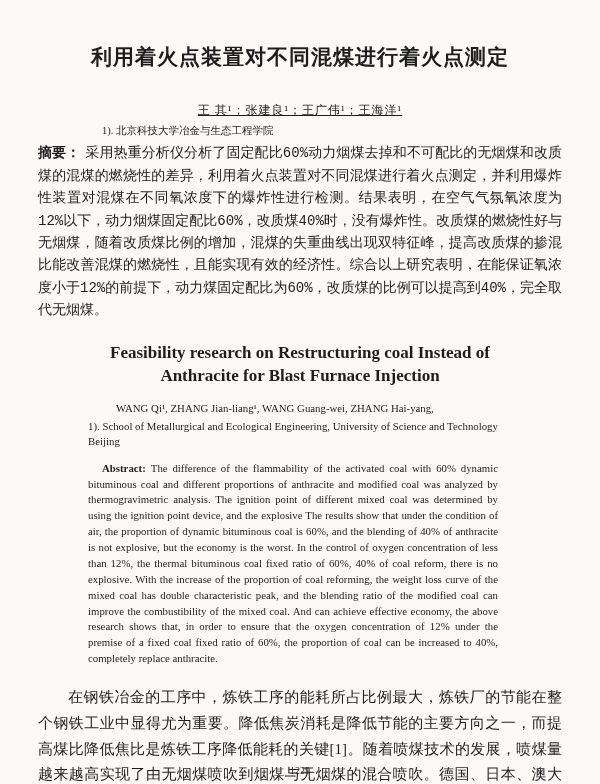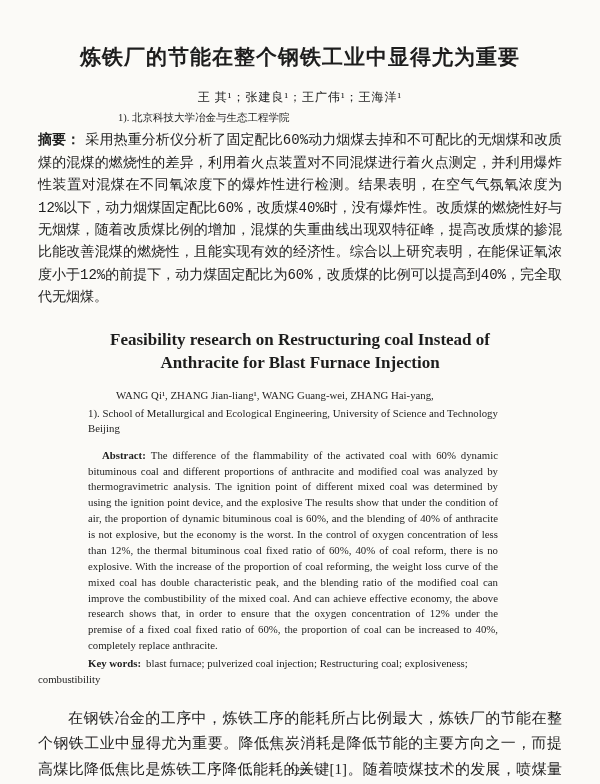--- a/index.html
+++ b/index.html
@@ -16,28 +16,29 @@
   }
   .title-cn{
     margin:0 28px;
     font-size:21px;
     font-weight:bold;
     text-align:center;
     line-height:1.45;
     letter-spacing:1px;
   }
   .authors-cn{
-    margin-top:17px;
+    margin-top:30px;
     text-align:center;
     font-size:12px;
     letter-spacing:1px;
+    text-decoration:underline;
   }
   .affil-cn{
     margin-top:5px;
-    margin-left:80px;
+    margin-left:64px;
     font-size:10.5px;
   }
   .abstract-cn{
     margin:4px 0 0 0;
     font-size:14px;
     line-height:1.6;
     text-align:justify;
     font-family:Liberation Mono, monospace;
   }
   .keywords-cn{
@@ -88,36 +89,35 @@
     bottom:8px;left:0;right:0;
     text-align:center;
     font-size:10px;
   }
 </style>
 </head>
 <body>
 
 <div class="page">
 
-  <h1 class="title-cn">炼铁厂的节能在整个钢铁工业中显得尤为重要</h1>
+  <h1 class="title-cn">利用着火点装置对不同混煤进行着火点测定</h1>
 
   <div class="authors-cn">王  其¹；张建良¹；王广伟¹；王海洋¹</div>
 
   <div class="affil-cn">1). 北京科技大学冶金与生态工程学院</div>
 
   <p class="abstract-cn"><span class="label">摘要：</span><span>采用热重分析仪分析了固定配比60%动力烟煤去掉和不可配比的无烟煤和改质煤的混煤的燃烧性的差异，利用着火点装置对不同混煤进行着火点测定，并利用爆炸性装置对混煤在不同氧浓度下的爆炸性进行检测。结果表明，在空气气氛氧浓度为12%以下，动力烟煤固定配比60%，改质煤40%时，没有爆炸性。改质煤的燃烧性好与无烟煤，随着改质煤比例的增加，混煤的失重曲线出现双特征峰，提高改质煤的掺混比能改善混煤的燃烧性，且能实现有效的经济性。综合以上研究表明，在能保证氧浓度小于12%的前提下，动力煤固定配比为60%，改质煤的比例可以提高到40%，完全取代无烟煤。</span></p>
 
 
   <h2 class="title-en">Feasibility research on Restructuring coal Instead of Anthracite for Blast Furnace Injection</h2>
 
   <div class="authors-en">WANG Qi¹, ZHANG Jian-liang¹, WANG Guang-wei, ZHANG Hai-yang,</div>
 
   <div class="affil-en">1). School of Metallurgical and Ecological Engineering, University of Science and Technology Beijing</div>
 
   <p class="abstract-en"><span class="label">Abstract:</span><span>The difference of the flammability of the activated coal with 60% dynamic bituminous coal and different proportions of anthracite and modified coal was analyzed by thermogravimetric analysis. The ignition point of different mixed coal was determined by using the ignition point device, and the explosive The results show that under the condition of air, the proportion of dynamic bituminous coal is 60%, and the blending of 40% of anthracite is not explosive, but the economy is the worst. In the control of oxygen concentration of less than 12%, the thermal bituminous coal fixed ratio of 60%, 40% of coal reform, there is no explosive. With the increase of the proportion of coal reforming, the weight loss curve of the mixed coal has double characteristic peak, and the blending ratio of the modified coal can improve the combustibility of the mixed coal. And can achieve effective economy, the above research shows that, in order to ensure that the oxygen concentration of 12% under the premise of a fixed coal fixed ratio of 60%, the proportion of coal can be increased to 40%, completely replace anthracite.</span></p>
 
-  <p class="keywords-en"><span class="label">Key words:</span><span>blast furnace; pulverized coal injection; Restructuring coal; explosiveness; combustibility</span></p>
 
   <p class="body-cn">在钢铁冶金的工序中，炼铁工序的能耗所占比例最大，炼铁厂的节能在整个钢铁工业中显得尤为重要。降低焦炭消耗是降低节能的主要方向之一，而提高煤比降低焦比是炼铁工序降低能耗的关键[1]。随着喷煤技术的发展，喷煤量越来越高实现了由无烟煤喷吹到烟煤与无烟煤的混合喷吹。德国、日本、澳大利亚和巴西等国家采取了部分生物质与煤粉混合燃烧的新措施。现阶段中国为了更多的利用资源已成为喷吹烟煤量最多的国家，虽然已能得到的产品，其通常与半焦、兰炭的含义相近。改质煤由褐煤改质而来，其成本较低，水分和挥发分含</p>
 
   <div class="page-number">1229</div>
 
 </div>
 
 </body></html>

